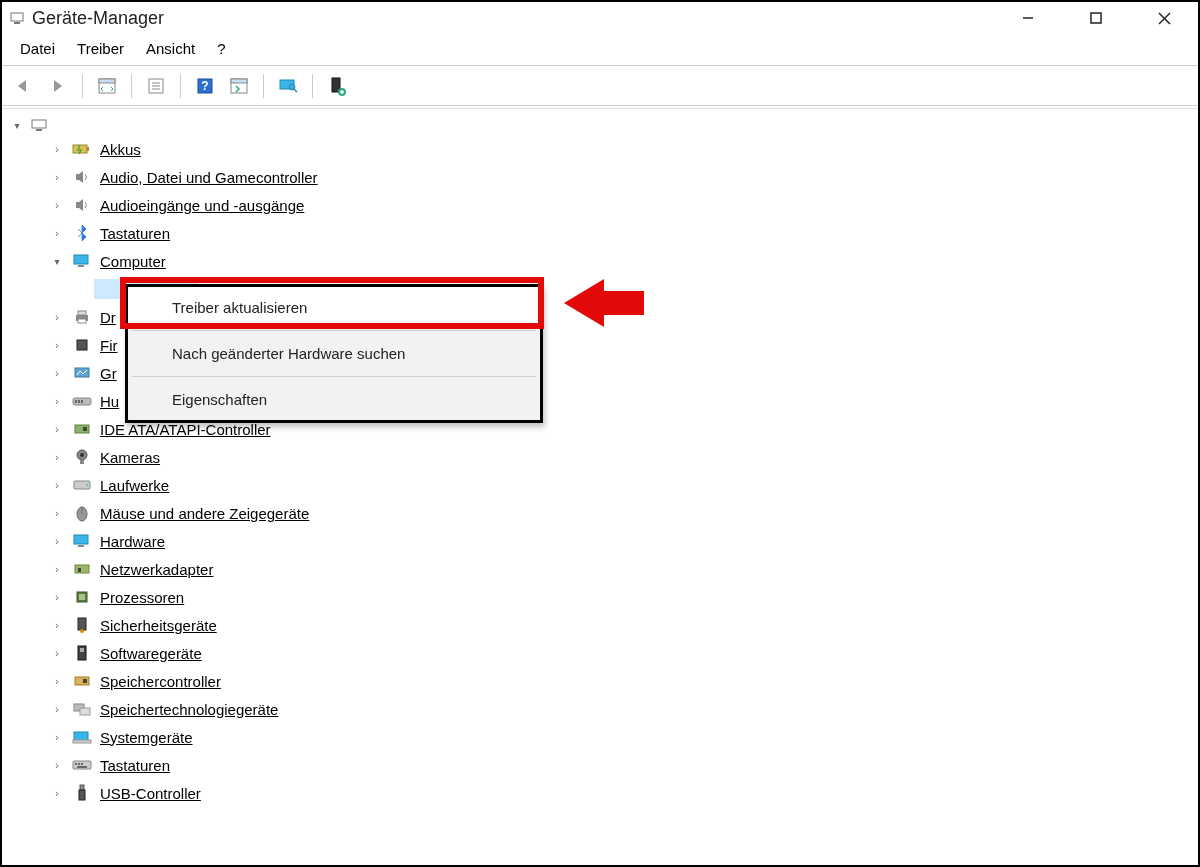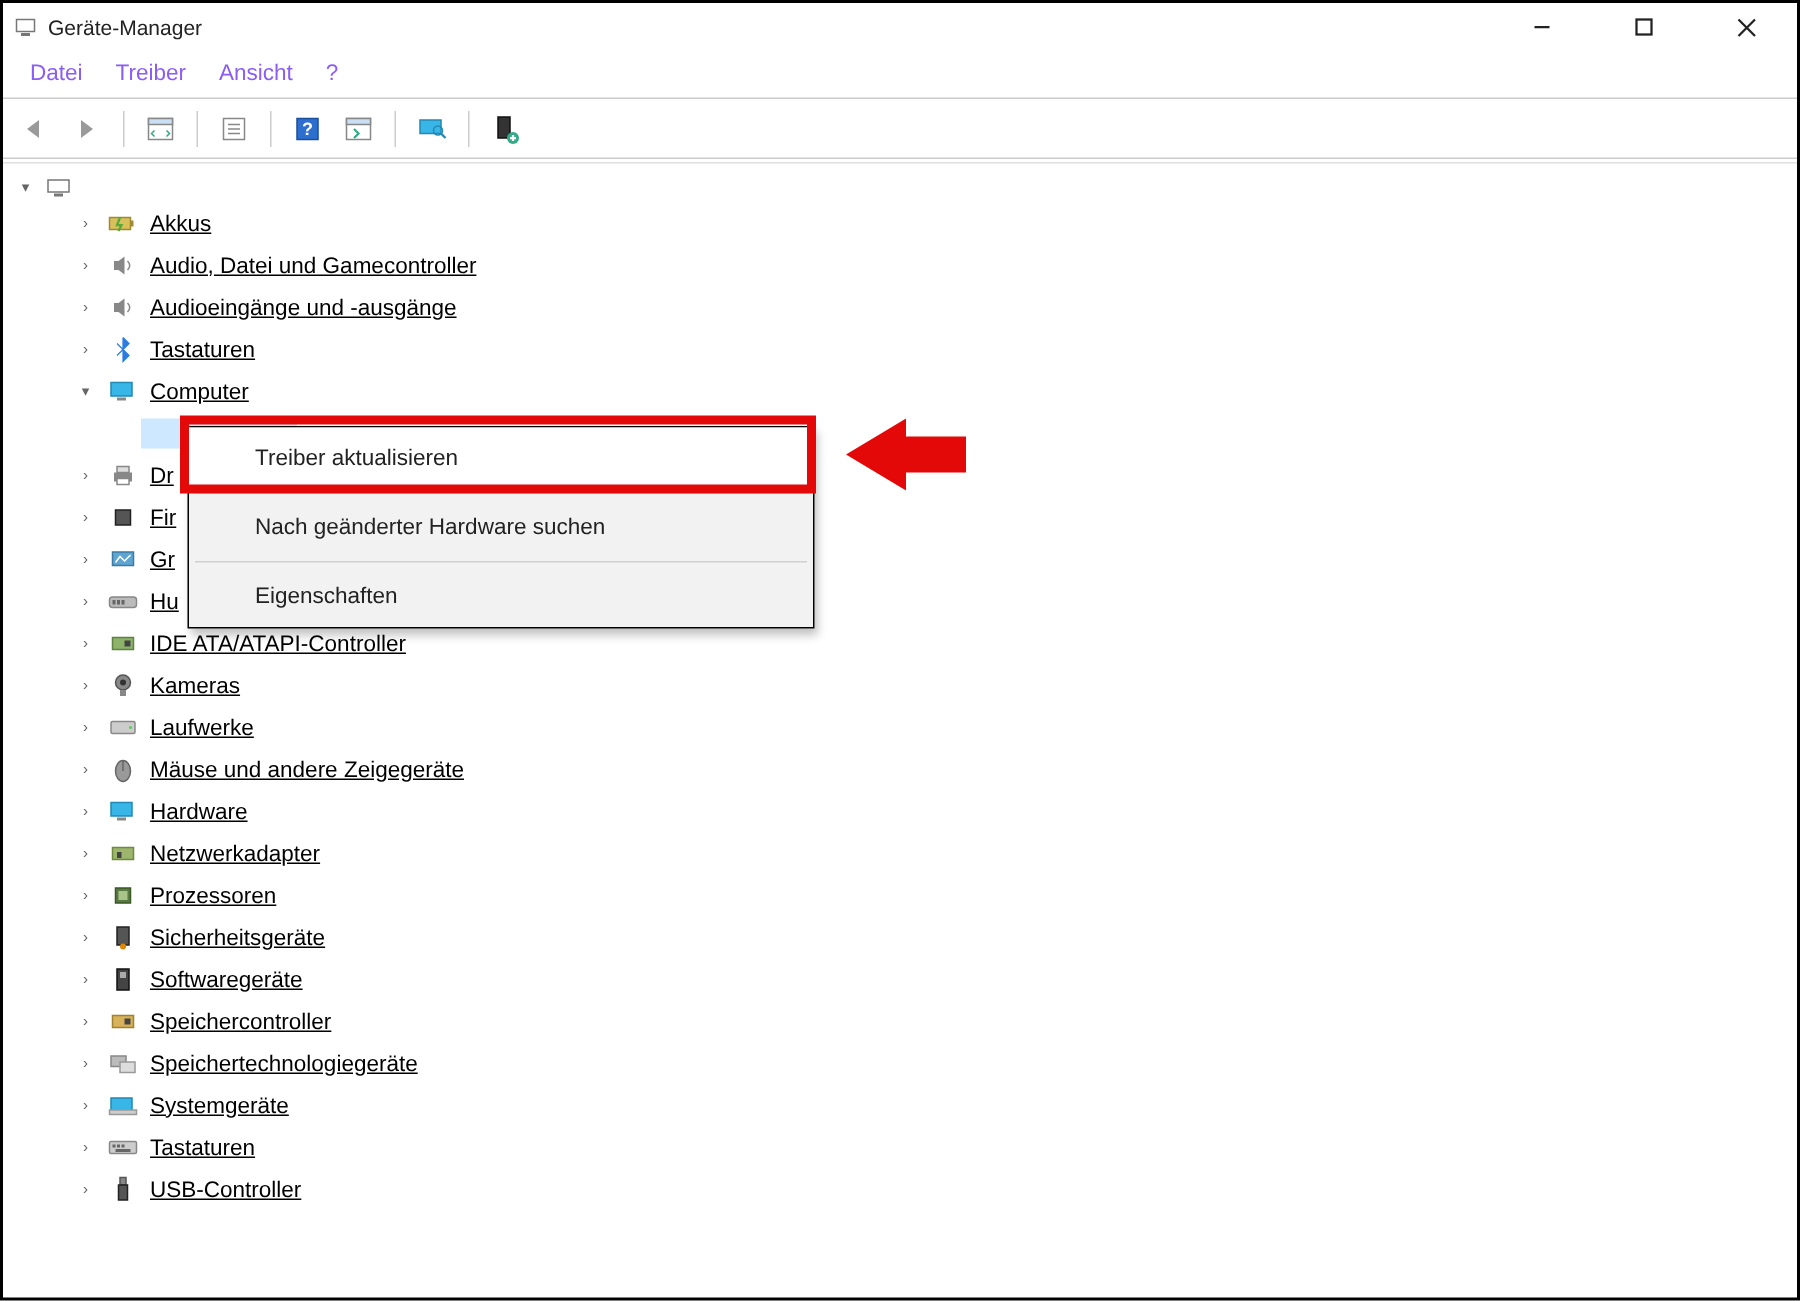--- a/index.html
+++ b/index.html
@@ -18,34 +18,34 @@
       display: flex;
       align-items: center;
       padding: 0 6px;
       background: #fff;
     }
     .app-icon {
       width: 18px; height: 18px;
       display: inline-flex; align-items: center; justify-content: center;
       margin-right: 6px;
     }
-    .title-text { font-size: 14px; color: #222; }
+    .title-text { font-size: 18px; color: #222; }
     .win-controls { margin-left: auto; display: flex; gap: 32px; padding-right: 10px; }
     .win-btn {
       width: 36px; height: 28px;
       display: flex; align-items: center; justify-content: center;
       color: #222; cursor: default;
     }
     
     .menubar {
       display: flex;
       gap: 22px;
       padding: 6px 10px 8px 18px;
       font-size: 15px;
-      color: #8b5cf6;
+      color: #000000;
       border-bottom: 1px solid #ccc;
     }
     
     .toolbar {
       display: flex;
       align-items: center;
       padding: 4px 8px;
       gap: 6px;
       border-bottom: 1px solid #ccc;
       height: 40px;
@@ -88,21 +88,21 @@
     }
     .selected {
       background: #cde8ff;
     }
     
     .context-menu {
       position: absolute;
       left: 123px; top: 175px;
       width: 418px;
       background: #f2f2f2;
-      border: 1px solid #000000;
+      border: 3px solid #000000;
       box-shadow: 2px 4px 6px rgba(0,0,0,0.25);
     }
     .cm-item {
       padding: 12px 16px 12px 44px;
       font-size: 15px;
       color: #222;
     }
     .cm-item:first-child { background: #fff; }
     .cm-separator { height: 1px; background: #d0d0d0; margin: 2px 4px; }
     .cm-bold { font-weight: 400; }

